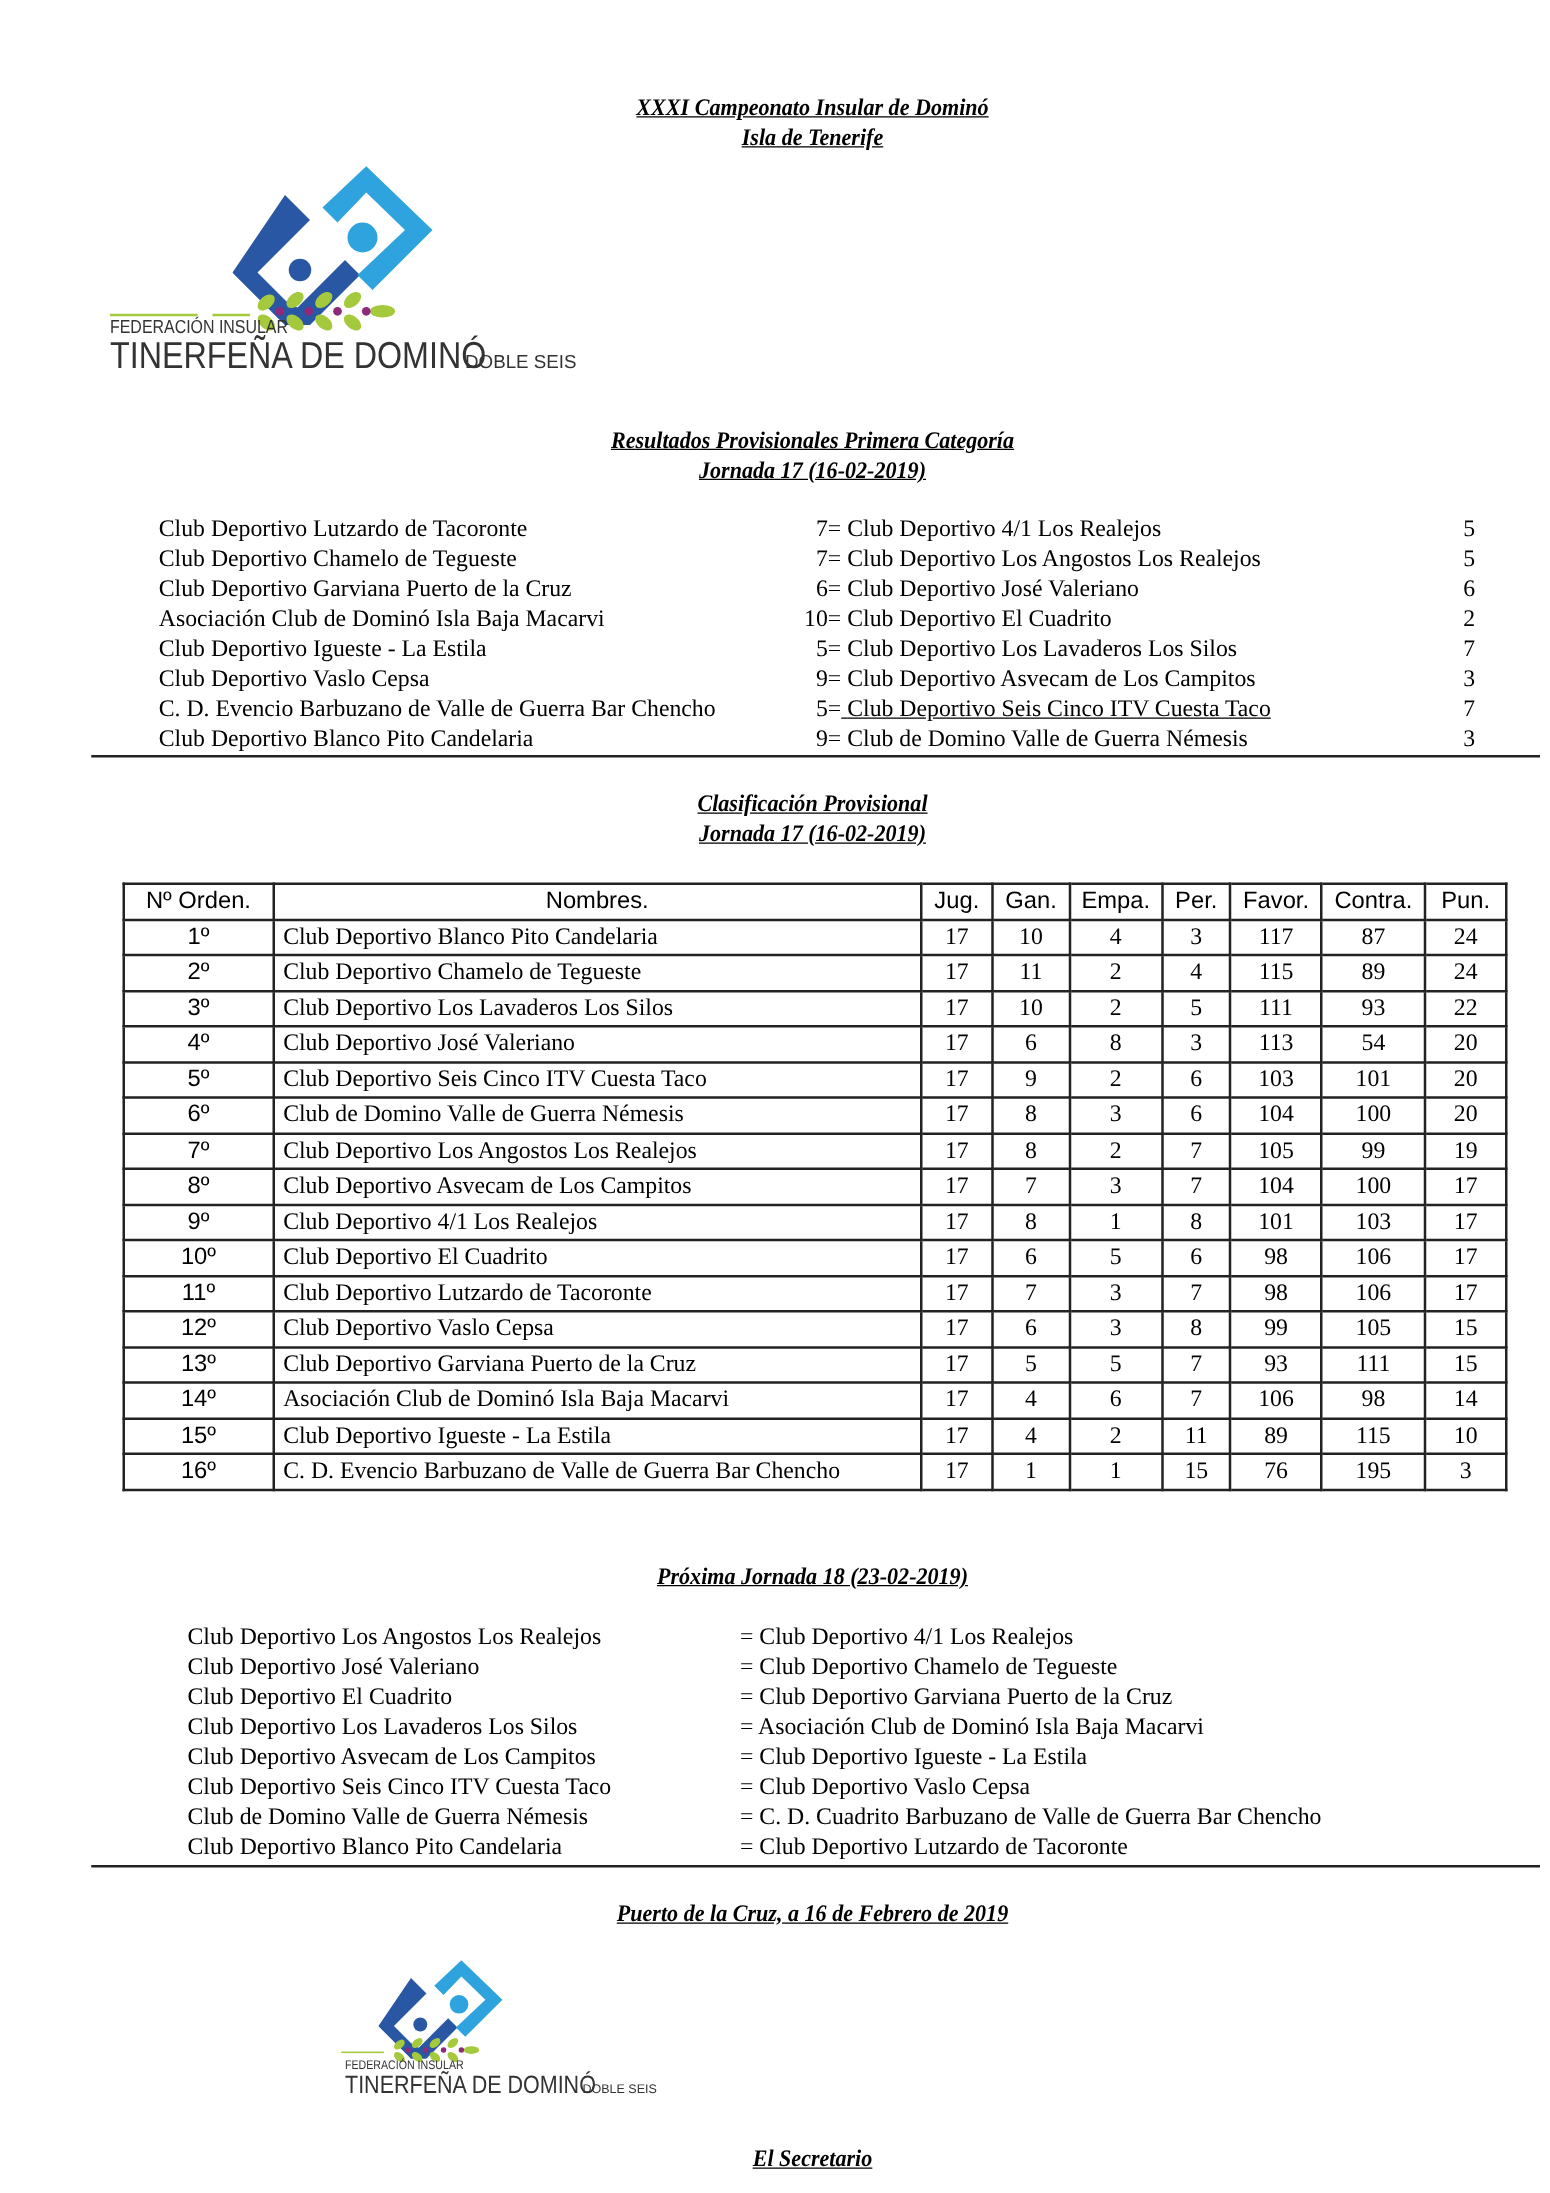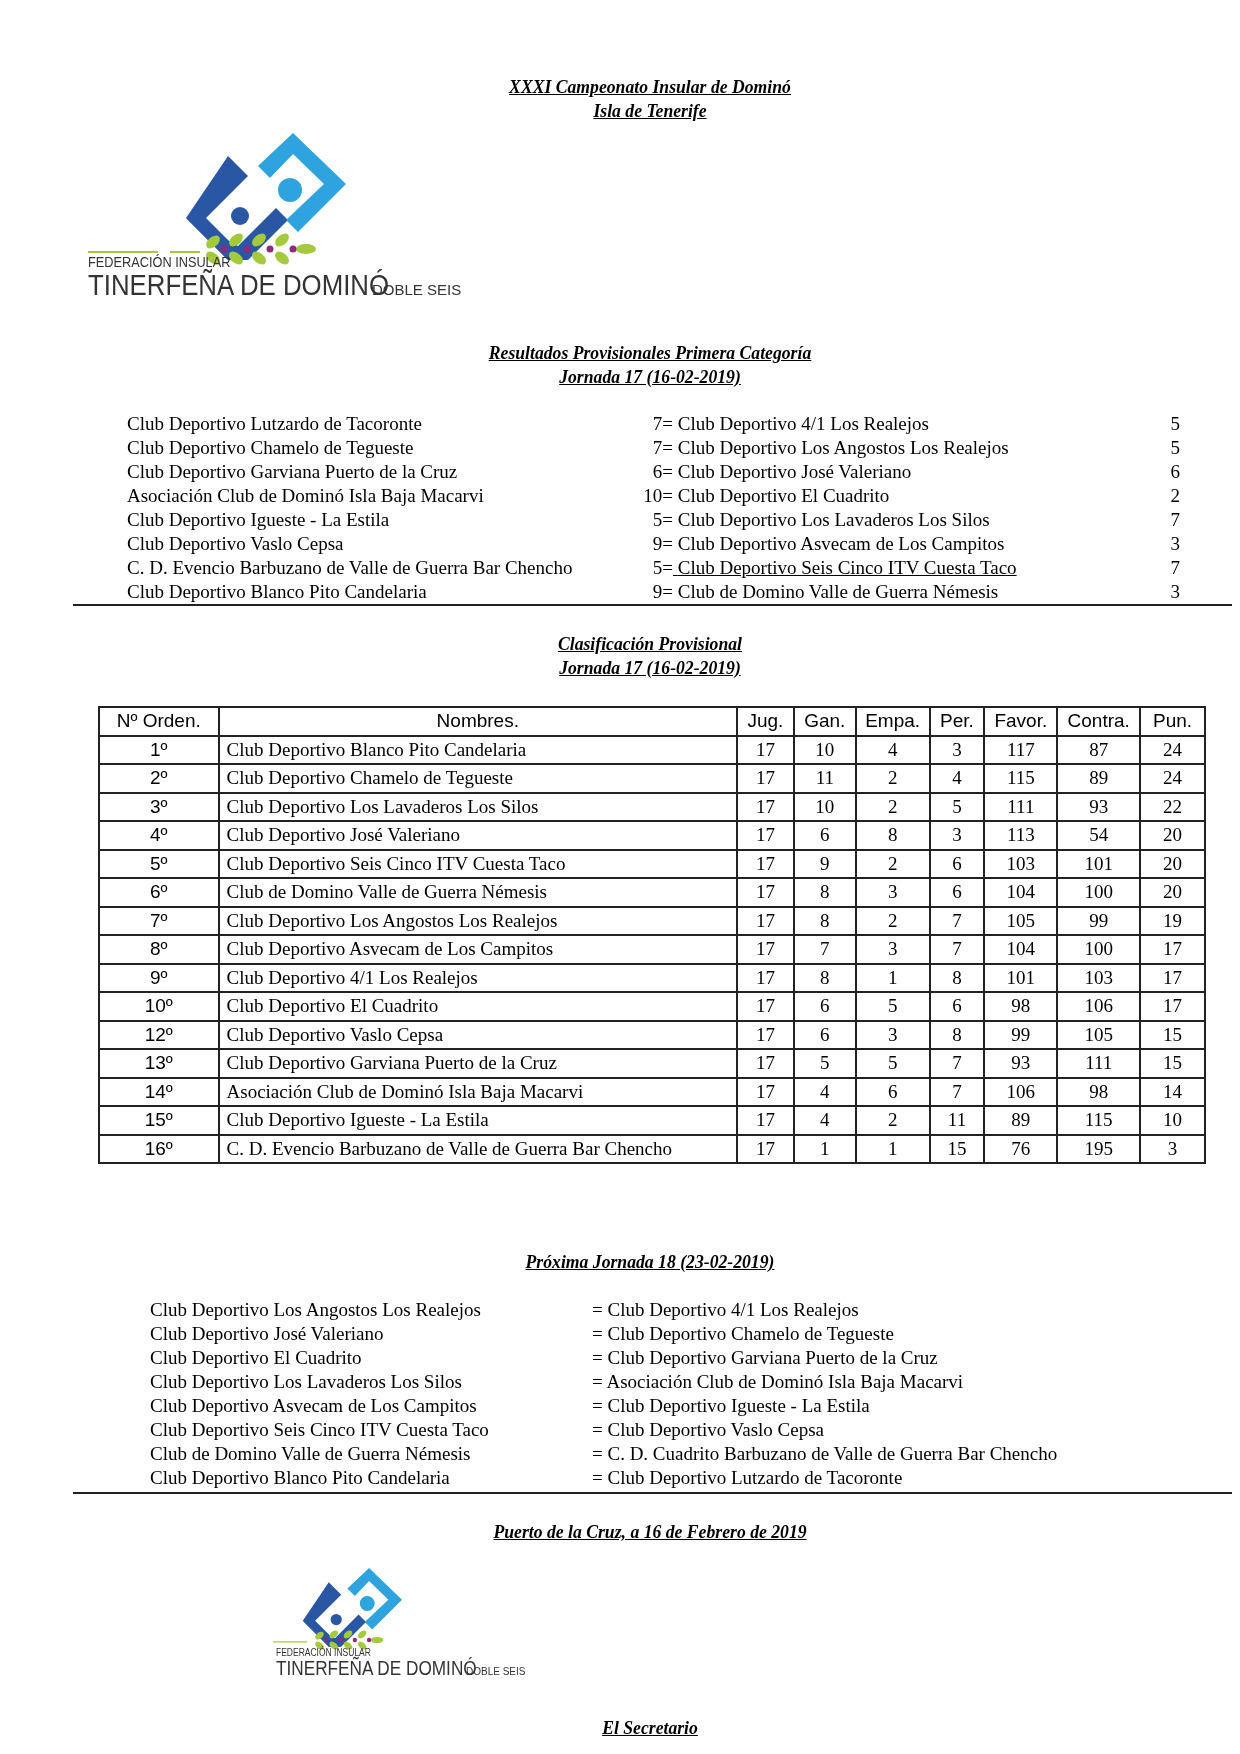--- a/index.html
+++ b/index.html
@@ -260,20 +260,31 @@
         <td class="name">Club Deportivo El Cuadrito</td>
         <td>17</td>
         <td>6</td>
         <td>5</td>
         <td>6</td>
         <td>98</td>
         <td>106</td>
         <td>17</td>
       </tr>
     <tr>
+        <td class="ord">11º</td>
+        <td class="name">Club Deportivo Lutzardo de Tacoronte</td>
+        <td>17</td>
+        <td>7</td>
+        <td>3</td>
+        <td>7</td>
+        <td>98</td>
+        <td>106</td>
+        <td>17</td>
+      </tr>
+    <tr>
         <td class="ord">12º</td>
         <td class="name">Club Deportivo Vaslo Cepsa</td>
         <td>17</td>
         <td>6</td>
         <td>3</td>
         <td>8</td>
         <td>99</td>
         <td>105</td>
         <td>15</td>
       </tr>

